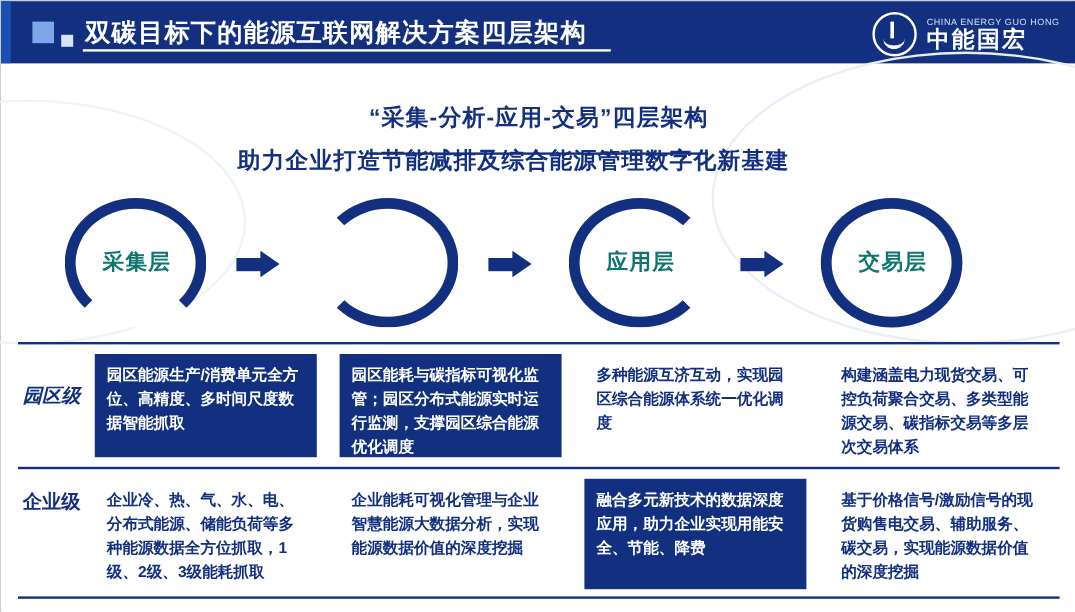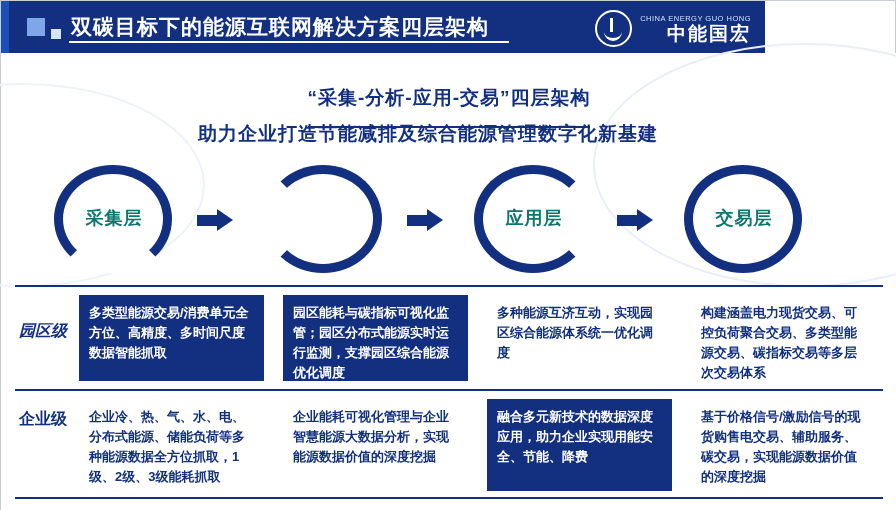--- a/index.html
+++ b/index.html
@@ -6,21 +6,21 @@
   body{
     width:896px;height:510px;
     background:#ffffff;
     font-family:"Liberation Sans","DejaVu Sans",sans-serif;
     overflow:hidden;
   }
   .page{position:relative;width:896px;height:510px;border:1px solid #c8cdd4;box-sizing:border-box;background:#fff;}
 
   
   .header{
-    position:absolute;left:0;top:0;width:764px;height:52px;
+    position:absolute;left:0;top:0;width:896px;height:52px;
     background:#12307f;
     display:flex;align-items:center;
   }
   .header-accent{
     width:8px;height:52px;background:#1b4fb5;
   }
   .header-sq{
     width:18px;height:18px;background:#7ea6e8;margin-left:18px;margin-right:6px;
   }
   .header-sq2{
@@ -40,21 +40,21 @@
     position:relative;margin-right:8px;
   }
   .logo-mark:after{
     content:"";position:absolute;left:13px;top:6px;width:3px;height:14px;background:#fff;
   }
   .logo-mark:before{
     content:"";position:absolute;left:7px;top:17px;width:18px;height:9px;
     border-bottom:3px solid #fff;border-radius:0 0 10px 10px;
   }
   .logo-text-en{color:#cfe0f5;font-size:7.5px;letter-spacing:.5px;}
-  .logo-text-cn{color:#ffffff;font-size:19px;font-weight:bold;letter-spacing:2px;line-height:21px;text-align:right;}
+  .logo-text-cn{color:#ffffff;font-size:19px;font-weight:bold;letter-spacing:2px;line-height:21px;}
 
   
   .body-panel{
     position:absolute;left:0;top:52px;width:896px;height:457px;
     background:#ffffff;
   }
   .bg-arc{
     position:absolute;right:-120px;top:-10px;width:420px;height:240px;
     border:2px solid #e9eef7;border-radius:50%;
   }
@@ -208,21 +208,21 @@
     </div>
 
     <div class="matrix">
       <div class="hline t"></div>
       <div class="hline m"></div>
       <div class="hline b"></div>
 
       <div class="row-label r1">园区级</div>
       <div class="row-label r2">企业级</div>
 
-      <div class="cell r1 c1 dark">多类型能源交易/消费单元全方位、高精度、多时间尺度数据智能抓取</div>
+      <div class="cell r1 c1 dark">园区能源生产/消费单元全方位、高精度、多时间尺度数据智能抓取</div>
       <div class="cell r1 c2 dark">园区能耗与碳指标可视化监管；园区分布式能源实时运行监测，支撑园区综合能源优化调度</div>
       <div class="cell r1 c3 light">多种能源互济互动，实现园区综合能源体系统一优化调度</div>
       <div class="cell r1 c4 light">构建涵盖电力现货交易、可控负荷聚合交易、多类型能源交易、碳指标交易等多层次交易体系</div>
 
       <div class="cell r2 c1 light">企业冷、热、气、水、电、分布式能源、储能负荷等多种能源数据全方位抓取，1级、2级、3级能耗抓取</div>
       <div class="cell r2 c2 light">企业能耗可视化管理与企业智慧能源大数据分析，实现能源数据价值的深度挖掘</div>
       <div class="cell r2 c3 dark">融合多元新技术的数据深度应用，助力企业实现用能安全、节能、降费</div>
       <div class="cell r2 c4 light">基于价格信号/激励信号的现货购售电交易、辅助服务、碳交易，实现能源数据价值的深度挖掘</div>
     </div>
 

